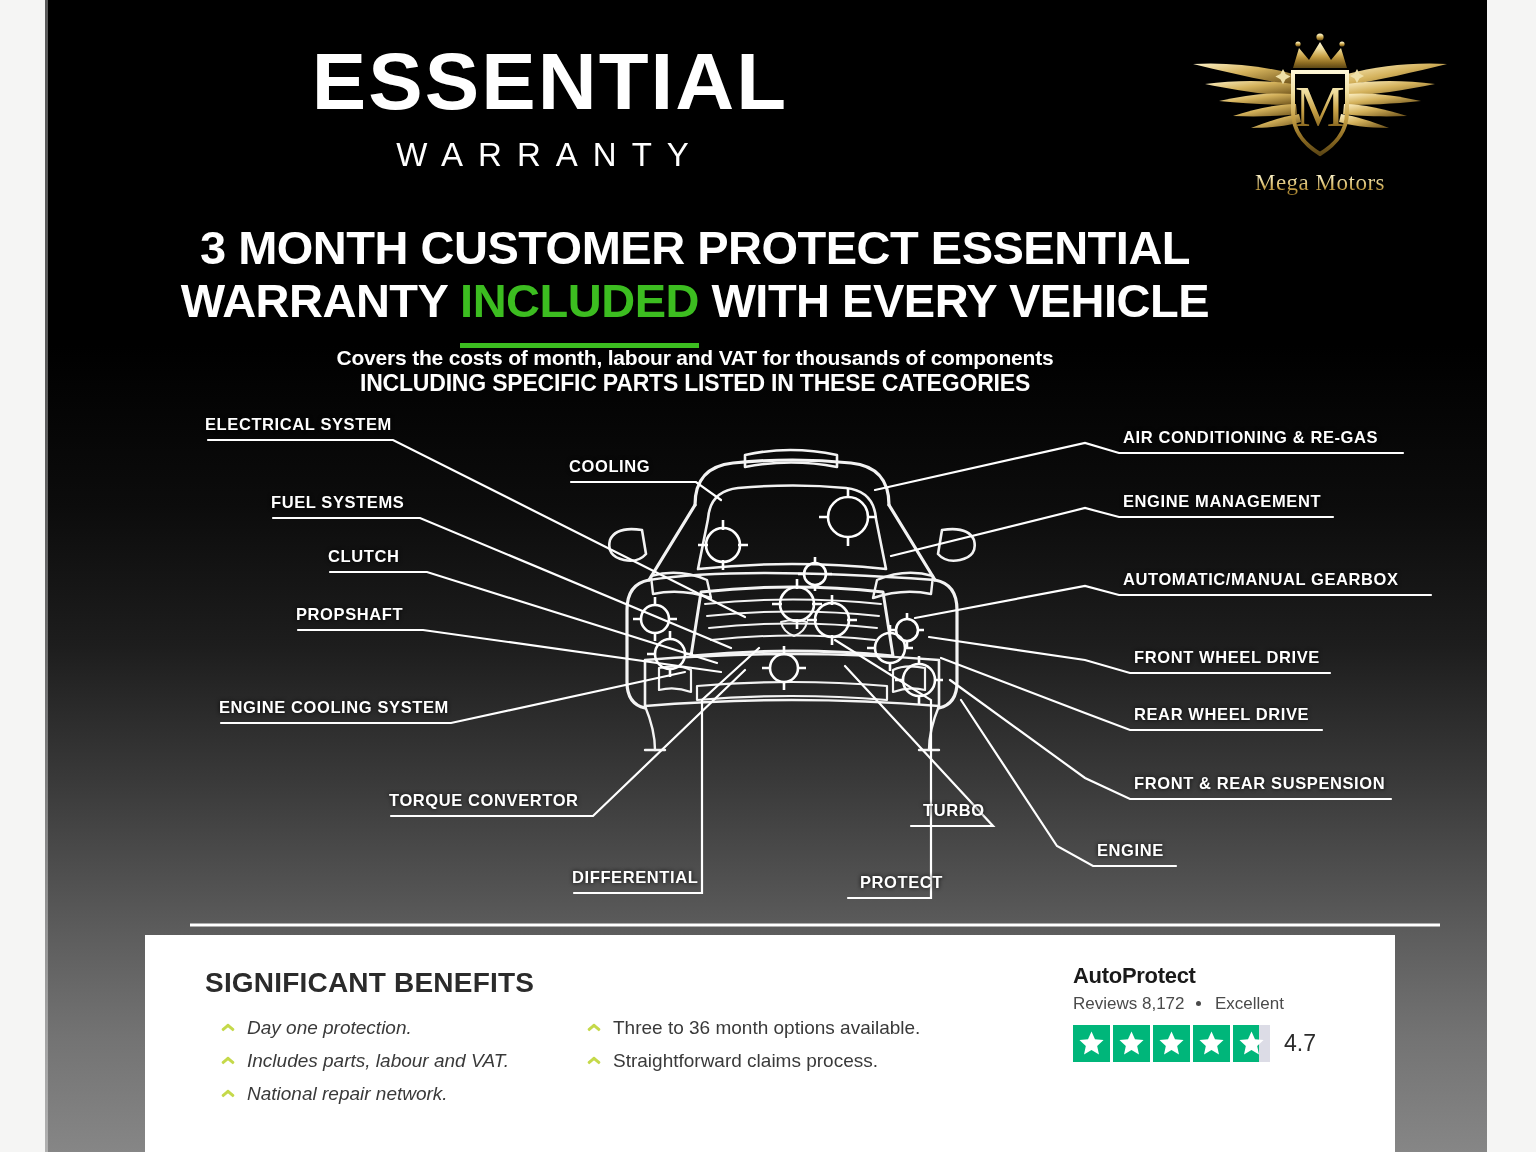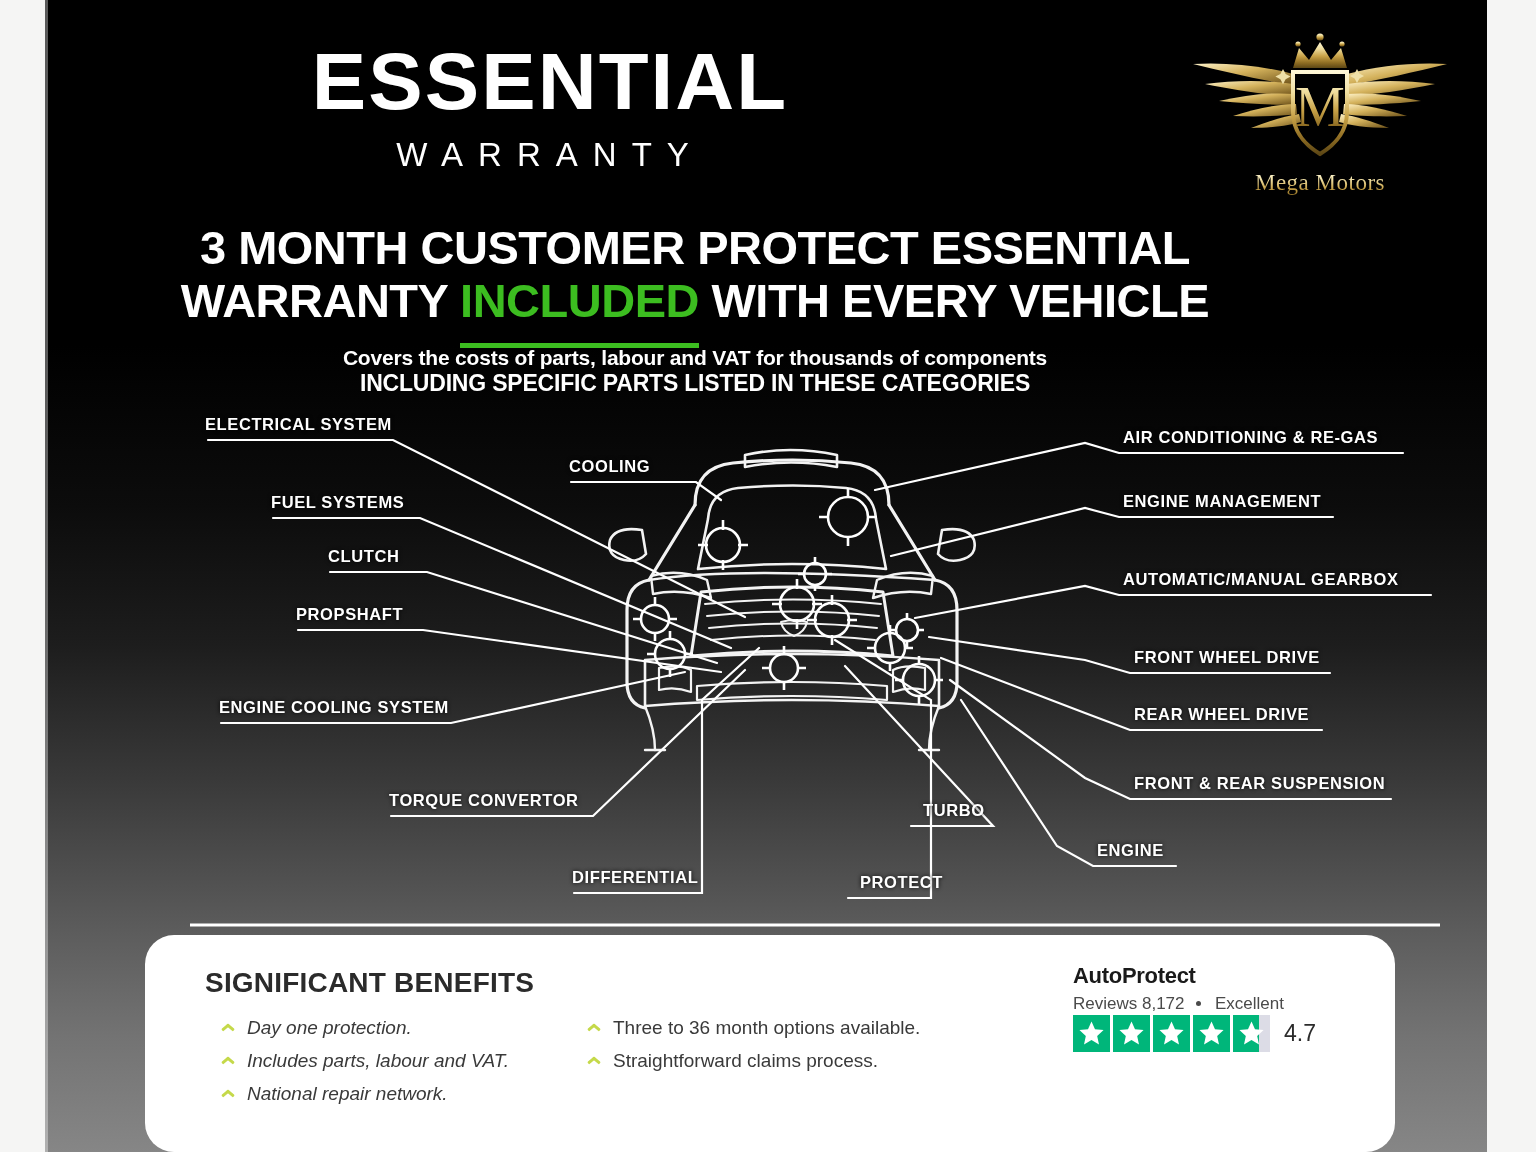--- a/index.html
+++ b/index.html
@@ -68,21 +68,20 @@
     position: absolute; color: #fff; font-weight: 800;
     font-size: 16.5px; letter-spacing: .6px; white-space: nowrap;
     text-shadow: 0 0 4px rgba(0,0,0,.9);
   }
 
   
   #card {
     position: absolute; left: 100px; top: 935px;
     width: 1250px; height: 217px;
     background: #ffffff;
-    border-radius: 29px;
   }
   .card-title {
     position: absolute; left: 60px; top: 32px;
     font-size: 28px; font-weight: 800; color: #2b2b2b; letter-spacing: .2px;
   }
   .bcol { position: absolute; top: 82px; }
   .bcol.c1 { left: 74px; font-style: italic; }
   .bcol.c2 { left: 440px; }
   .bitem { position: relative; padding-left: 28px; margin-bottom: 11px;
            font-size: 19px; color: #3a3a3a; white-space: nowrap; }
@@ -92,21 +91,21 @@
     background:#c5d94a; border-radius:1px;
   }
   .chev::before { left:0; transform: rotate(-40deg); }
   .chev::after  { left:4.6px; transform: rotate(40deg); }
 
   .ap { position: absolute; right: 52px; top: 28px; width: 270px; }
   .ap-name { font-size: 22px; font-weight: 700; color: #1a1a1a; letter-spacing:-.3px; }
   .ap-reviews { font-size: 17px; color: #4a4a4a; margin-top: 5px; }
   .ap-dot { display:inline-block; width:5px; height:5px; border-radius:50%;
             background:#4a4a4a; vertical-align:middle; margin:0 9px 2px 7px; }
-  .stars { display: flex; align-items: center; margin-top: 1px; gap: 3px; }
+  .stars { display: flex; align-items: center; margin-top: 11px; gap: 3px; }
   .star { width: 37px; height: 37px; position: relative; background: #00b67a; }
   .star.partial { background: linear-gradient(to right, #00b67a 0 70%, #dcdce6 70% 100%); }
   .star svg { position: absolute; left: 4px; top: 4px; }
   .ap-score { font-size: 23px; color: #2b2b2b; margin-left: 11px; }
 </style>
 </head>
 <body>
 
 <div id="poster">
 
@@ -159,21 +158,21 @@
       <text x="145" y="104" font-family="Liberation Serif, serif" font-size="56" text-anchor="middle" fill="url(#gold)">M</text>
     </svg>
     <div class="logo-name">Mega Motors</div>
   </div>
 
   <div class="headline">
     <span>3 MONTH CUSTOMER PROTECT ESSENTIAL WARRANTY </span><span class="hl-green">INCLUDED</span><span> WITH EVERY VEHICLE</span>
   </div>
 
   <div class="subline">
-    <span class="l1">Covers the costs of parts, labour and VAT for thousands of components</span>
+    <span class="l1">Covers the costs of month, labour and VAT for thousands of components</span>
     <span class="l2">INCLUDING SPECIFIC PARTS LISTED IN THESE CATEGORIES</span>
   </div>
 
   <svg id="diagram" viewBox="0 0 1442 1152">
     <g stroke="#ffffff" stroke-width="2.2" fill="none" stroke-linecap="round">
 
       <path d="M163 440 L348 440 L700 617"></path>
       <path d="M228 518 L375 518 L686 648"></path>
       <path d="M285 572 L382 572 L672 663"></path>
       <path d="M253 630 L378 630 L676 672"></path>

